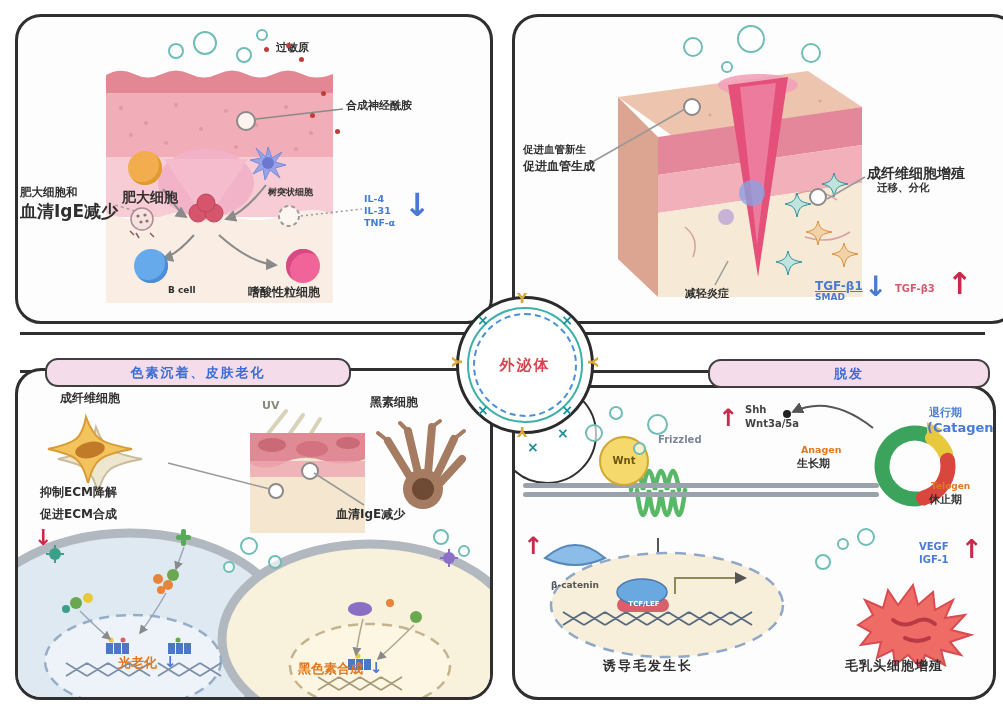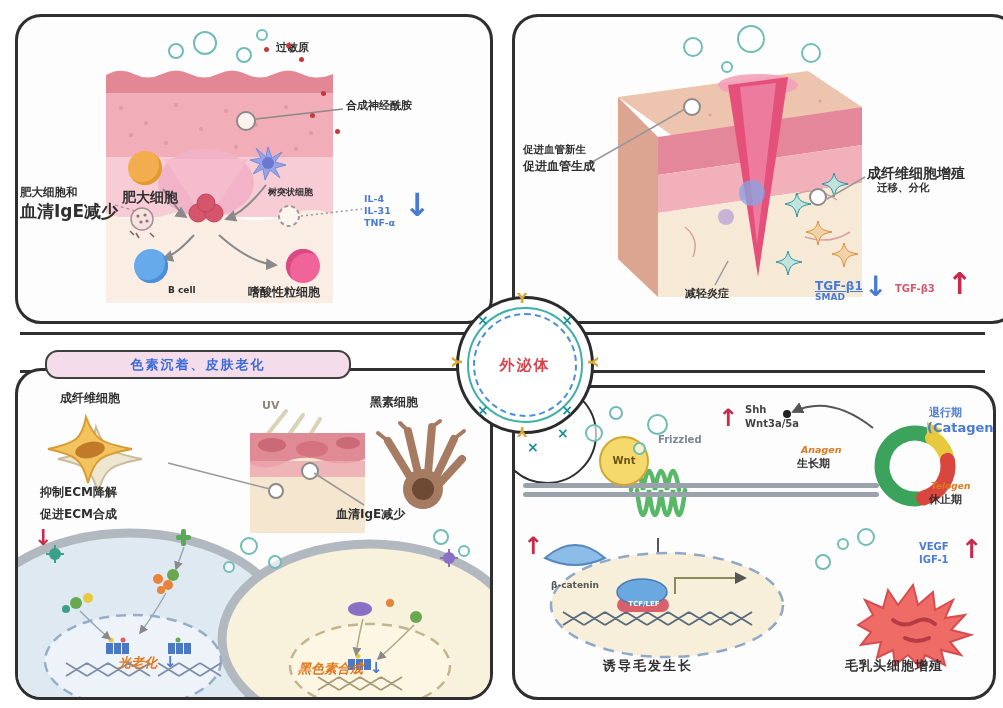--- a/index.html
+++ b/index.html
@@ -8,21 +8,21 @@
   .panel{position:absolute;background:#fefdfd;border:3px solid #2f2f2f;border-radius:26px;overflow:hidden;z-index:2;}
   .conn{position:absolute;border-top:3px solid #2f2f2f;z-index:1;}
   .pill{position:absolute;height:25px;background:#f4dcea;border:2.5px solid #3f3f3f;border-radius:13px;
         display:flex;align-items:center;justify-content:center;font-size:13px;font-weight:bold;
         color:#3a6bd6;letter-spacing:2px;z-index:6;}
   .lbl{position:absolute;color:#2f2f2f;font-weight:bold;line-height:1.25;white-space:nowrap;}
   .exo{position:absolute;border:2.5px solid #6fbdb6;border-radius:50%;background:rgba(255,255,255,.65);}
   .rdot{position:absolute;width:5px;height:5px;background:#c23b3b;border-radius:50%;}
   .cell{position:absolute;border-radius:50%;}
   .arrow{position:absolute;font-weight:bold;line-height:1;}
-  .blue{color:#4a7bd4;} .red{color:#c9294a;} .orange{color:#e07820;font-style:italic;}
+  .blue{color:#4a7bd4;} .red{color:#c9294a;} .orange{color:#e07820;}
   .center-exo{position:absolute;left:456px;top:296px;width:132px;height:132px;border-radius:50%;
         background:#ffffff;border:3.5px solid #2b2b2b;z-index:5;}
   .ring1{position:absolute;inset:8px;border:2px solid #3db0a8;border-radius:50%;}
   .ring2{position:absolute;inset:14px;border:2px dashed #4a90d9;border-radius:50%;}
   .center-label{position:absolute;inset:0;display:flex;align-items:center;justify-content:center;
         color:#d6454f;font-weight:bold;font-size:15px;letter-spacing:2px;}
   .prot{position:absolute;font-weight:bold;font-size:14px;line-height:1;}
   .py{color:#d9a93c;} .px{color:#1d8f99;}
   .mag{position:absolute;border:2.5px solid #2f2f2f;border-radius:50%;background:#fff;}
   .membar{position:absolute;height:5px;background:#9aa3ab;border-radius:3px;}
@@ -353,22 +353,25 @@
     <div class="arrow red" style="left:8px;top:146px;font-size:24px;">↑</div>
     <div class="lbl" style="left:36px;top:192px;font-size:9px;color:#555;">β-catenin</div>
     <div class="lbl" style="left:104px;top:212px;width:50px;text-align:center;font-size:7px;color:#fff;">TCF/LEF</div>
     <div class="lbl blue" style="left:404px;top:153px;font-size:10px;">VEGF</div>
     <div class="lbl blue" style="left:404px;top:166px;font-size:10px;">IGF-1</div>
     <div class="arrow red" style="left:446px;top:148px;font-size:26px;">↑</div>
     <div class="lbl" style="left:88px;top:270px;font-size:13px;letter-spacing:2px;">诱导毛发生长</div>
     <div class="lbl" style="left:330px;top:270px;font-size:13px;letter-spacing:1px;">毛乳头细胞增殖</div>
   </div>
 
-  <div class="pill" style="left:45px;top:350px;width:302px;justify-content:center;">
+  <div class="pill" style="left:45px;top:358px;width:302px;justify-content:center;">
     <span>色素沉着、皮肤老化</span>
+  </div>
+  <div class="pill" style="left:708px;top:359px;width:278px;">
+    <span>脱发</span>
   </div>
 
   <div class="center-exo">
     <div class="ring1"></div>
     <div class="ring2"></div>
     <span class="prot py" style="left:58px;top:-8px;">Y</span>
     <span class="prot py" style="left:58px;bottom:-8px;transform:rotate(180deg);">Y</span>
     <span class="prot py" style="left:-7px;top:56px;transform:rotate(-90deg);">Y</span>
     <span class="prot py" style="right:-7px;top:56px;transform:rotate(90deg);">Y</span>
     <span class="prot px" style="left:18px;top:14px;">×</span>

